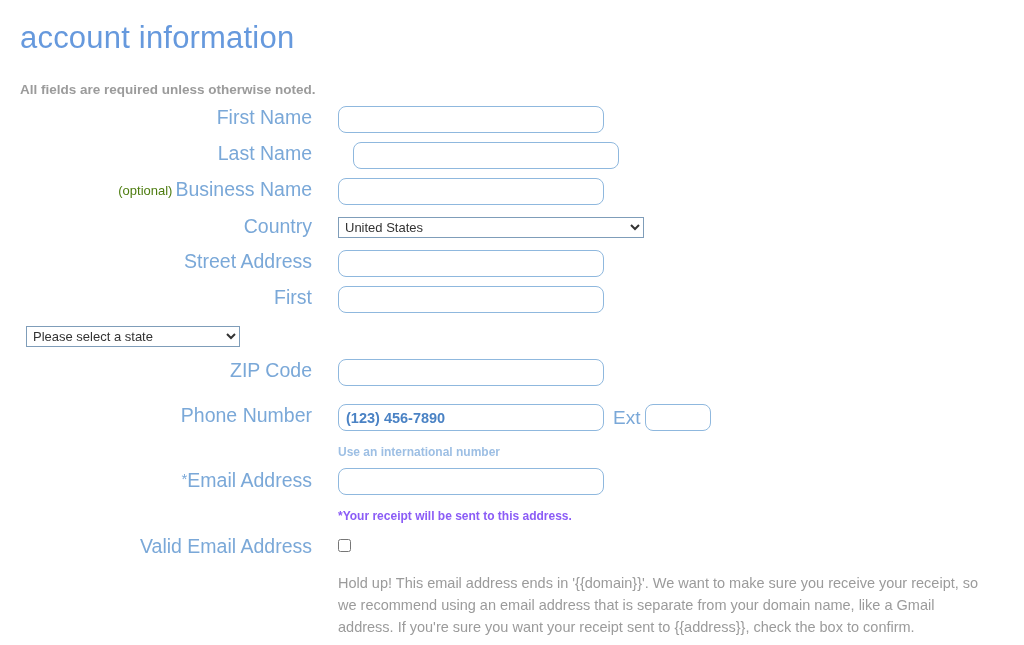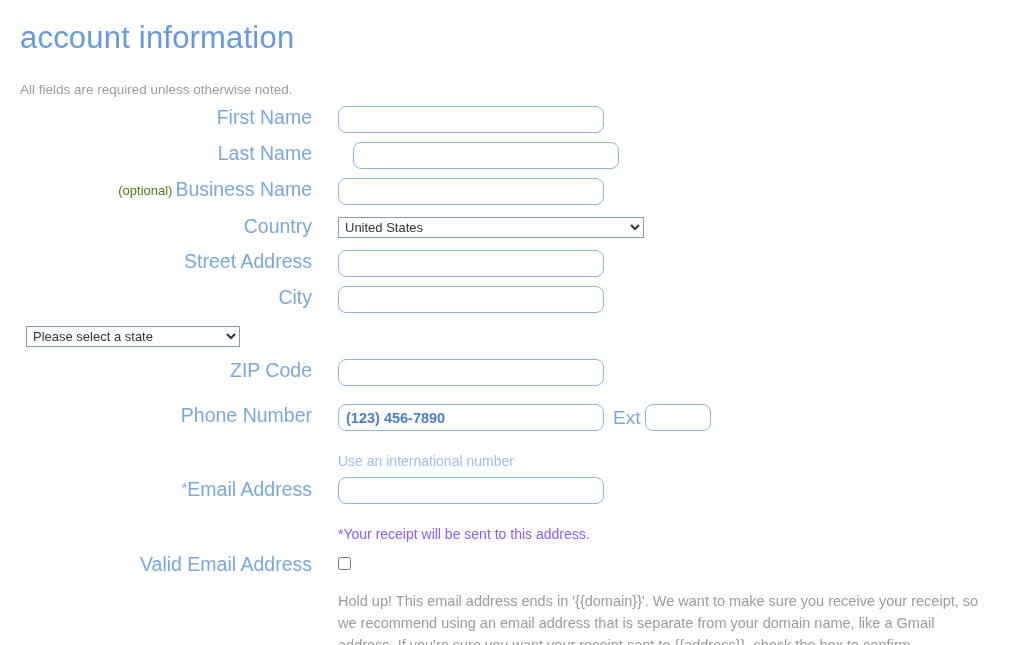--- a/index.html
+++ b/index.html
@@ -33,21 +33,21 @@
     letter-spacing: 0.2px;
     color: #6699dd;
     line-height: 1.1;
     white-space: nowrap;
   }
   .page-subtitle {
     position: absolute;
     left: 20px;
     top: 82px;
     font-size: 13.5px;
-    font-weight: 400;
+    font-weight: 700;
     color: #9b9b9b;
     line-height: 1.2;
     white-space: nowrap;
   }
 
   
   .form {
     position: absolute;
     left: 0;
     top: 106px;
@@ -139,24 +139,24 @@
     width: 13px;
     height: 13px;
     margin: 0;
     display: block;
     -webkit-appearance: checkbox;
     appearance: checkbox;
   }
 
   
   .hint {
-    font-size: 14px;
-    font-weight: 400;
+    font-size: 12px;
+    font-weight: 700;
     line-height: 19px;
-    margin-top: 21px;
+    margin-top: 12px;
     white-space: nowrap;
   }
   .hint.link { color: #9dbfe4; }
   .hint.grey { color: #8b5cf6; }
 
   .warn {
     font-size: 14.5px;
     font-weight: 300;
     line-height: 22px;
     color: #9b9b9b;
@@ -229,21 +229,21 @@
       <div class="label-cell">
         <span>Street Address</span>
       </div>
       <div class="field-cell">
         <input class="txt" type="text" value="" placeholder="" style="">
       </div>
     </div>
 
     <div class="row" style="margin-bottom:11px;">
       <div class="label-cell">
-        <span>City</span>
+        <span>First</span>
       </div>
       <div class="field-cell">
         <input class="txt" type="text" value="" placeholder="" style="">
       </div>
     </div>
 
     <div class="row" style="margin-bottom:12px;">
       <div class="field-cell" style="padding-top:2px;">
         <select class="sel state">
           <option>Please select a state</option>

